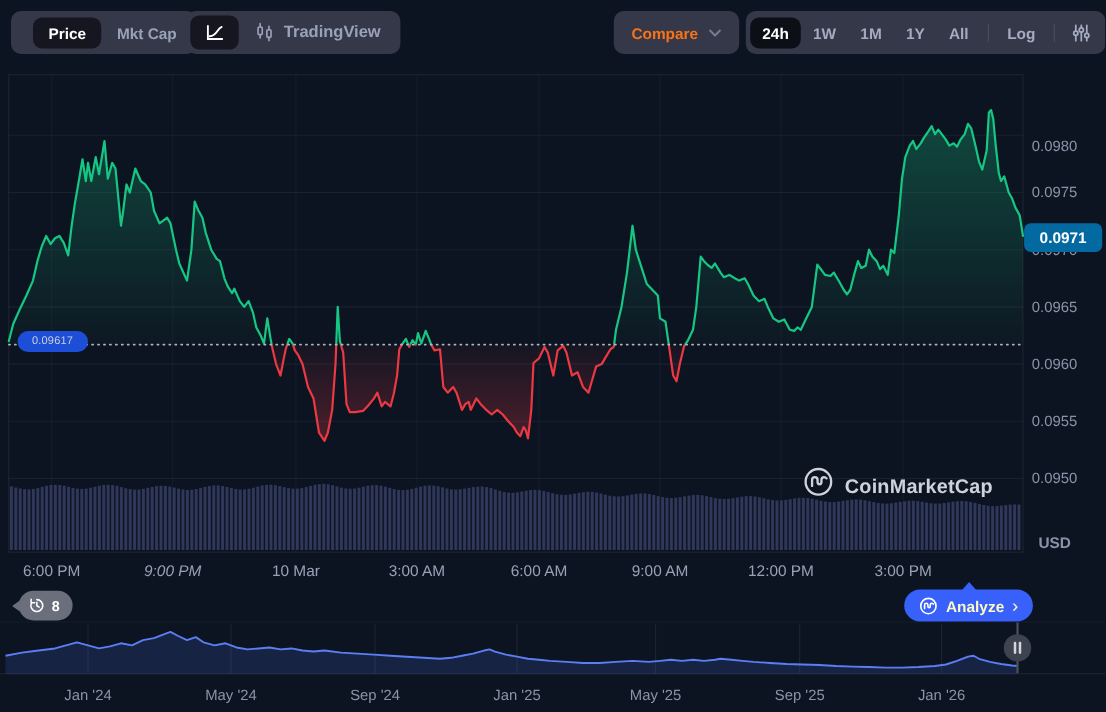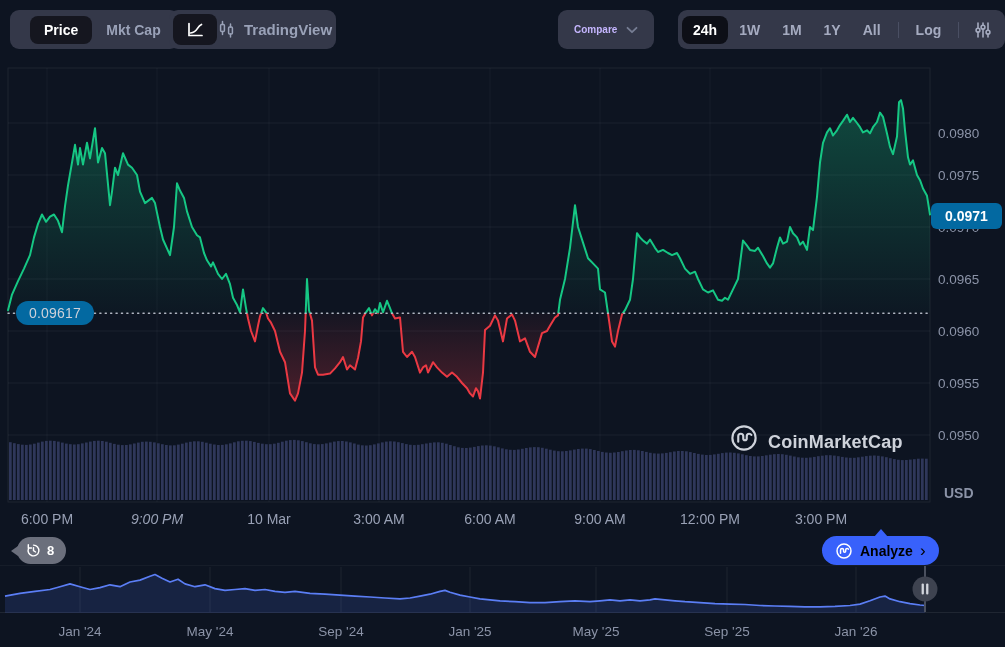--- a/index.html
+++ b/index.html
@@ -10,50 +10,50 @@
 
   
   .seg-group{position:absolute;display:flex;align-items:center;background:#343849;
              border-radius:9px;padding:4px;height:39px;box-sizing:border-box;}
   #price-toggle{left:10px;top:10px;padding-left:20px;}
   .seg{padding:6px 14px;border-radius:8px;font-size:14px;font-weight:700;color:#9aa2b8;cursor:pointer;white-space:nowrap;}
   .seg.active{background:#15161f;color:#ffffff;}
   #charttype-toggle{left:169px;top:10px;}
   .icon-seg{width:44px;height:31px;display:flex;align-items:center;justify-content:center;border-radius:8px;cursor:pointer;}
   .icon-seg.active{background:#15161f;}
-  .tv-seg{display:flex;align-items:center;gap:8px;padding:0 0;color:#9aa2b8;font-weight:700;font-size:15px;cursor:pointer;}
+  .tv-seg{display:flex;align-items:center;gap:8px;padding:0 14px;color:#9aa2b8;font-weight:700;font-size:15px;cursor:pointer;}
   #compare-btn{position:absolute;left:558px;top:10px;height:39px;background:#343849;border-radius:9px;
-               display:flex;align-items:center;gap:9px;padding:0 16px;color:#c4b5fd;font-size:10px;font-weight:700;cursor:pointer;}
+               display:flex;align-items:center;gap:9px;padding:0 16px;color:#f97316;font-size:14px;font-weight:700;cursor:pointer;}
   #range-group{left:678px;top:10px;}
   .range-btn{padding:6px 11px;font-size:14px;font-weight:700;color:#a5abc0;border-radius:8px;cursor:pointer;}
   .range-btn.active{background:#0d0f17;color:#ffffff;}
   .vdiv{width:1px;height:16px;background:#4a4f63;margin:0 6px;}
   .sliders-btn{display:flex;align-items:center;justify-content:center;padding:0 8px;cursor:pointer;}
 
   
   .y-label{position:absolute;left:938px;transform:translateY(-50%);font-size:13.5px;color:#8b93a7;font-weight:500;}
   .usd-label{position:absolute;left:944px;transform:translateY(-50%);font-size:14px;color:#8b93a7;font-weight:700;}
   .x-label{position:absolute;top:511px;transform:translateX(-50%);font-size:14px;color:#99a1b5;font-weight:500;white-space:nowrap;}
   .mini-label{position:absolute;top:624px;transform:translateX(-50%);font-size:13.5px;color:#8b93a7;font-weight:500;white-space:nowrap;}
 
   
-  .baseline-pill{position:absolute;left:16px;top:301px;background:#0369a1;color:#ccd0d9;
-                 font-size:14px;font-weight:500;padding:4px 13px;border-radius:14px;letter-spacing:.2px;}
+  .baseline-pill{position:absolute;left:16px;top:301px;background:#1d4ed8;color:#ccd0d9;
+                 font-size:10px;font-weight:500;padding:4px 13px;border-radius:14px;letter-spacing:.2px;}
   .price-badge{position:absolute;left:931px;top:203px;width:71px;background:#0369a1;color:#fff;
                font-weight:700;font-size:14px;text-align:center;padding:5px 0;border-radius:6px;box-sizing:border-box;}
   .watermark{position:absolute;left:729px;top:423px;display:flex;align-items:flex-end;gap:9px;opacity:.93;}
   .watermark-text{color:#dde1e9;font-size:18px;font-weight:700;letter-spacing:.2px;}
 
   
   .history-pill{position:absolute;left:17px;top:537px;height:27px;background:#6b6f7c;border-radius:14px;
                 display:flex;align-items:center;gap:6px;padding:0 12px 0 9px;color:#fff;font-size:13px;font-weight:700;cursor:pointer;}
   .history-tail{position:absolute;left:-6px;top:9px;width:0;height:0;
                 border-top:5px solid transparent;border-bottom:5px solid transparent;border-right:7px solid #6b6f7c;}
   .analyze-btn{position:absolute;left:822px;top:536px;height:29px;background:#3861fb;border-radius:15px;
-               display:flex;align-items:center;gap:7px;padding:0 13px;color:#000000;font-weight:700;font-size:14px;cursor:pointer;}
+               display:flex;align-items:center;gap:7px;padding:0 13px;color:#fef9c3;font-weight:700;font-size:14px;cursor:pointer;}
   .analyze-notch{position:absolute;top:-7px;left:52px;width:0;height:0;
                  border-left:7px solid transparent;border-right:7px solid transparent;border-bottom:8px solid #3861fb;}
   .analyze-chevron{font-size:17px;font-weight:400;line-height:1;margin-top:-1px;}
 </style>
 </head>
 <body>
 
 <div class="app">
 
   <svg id="chart-canvas" width="1005" height="647" viewBox="0 0 1005 647">

